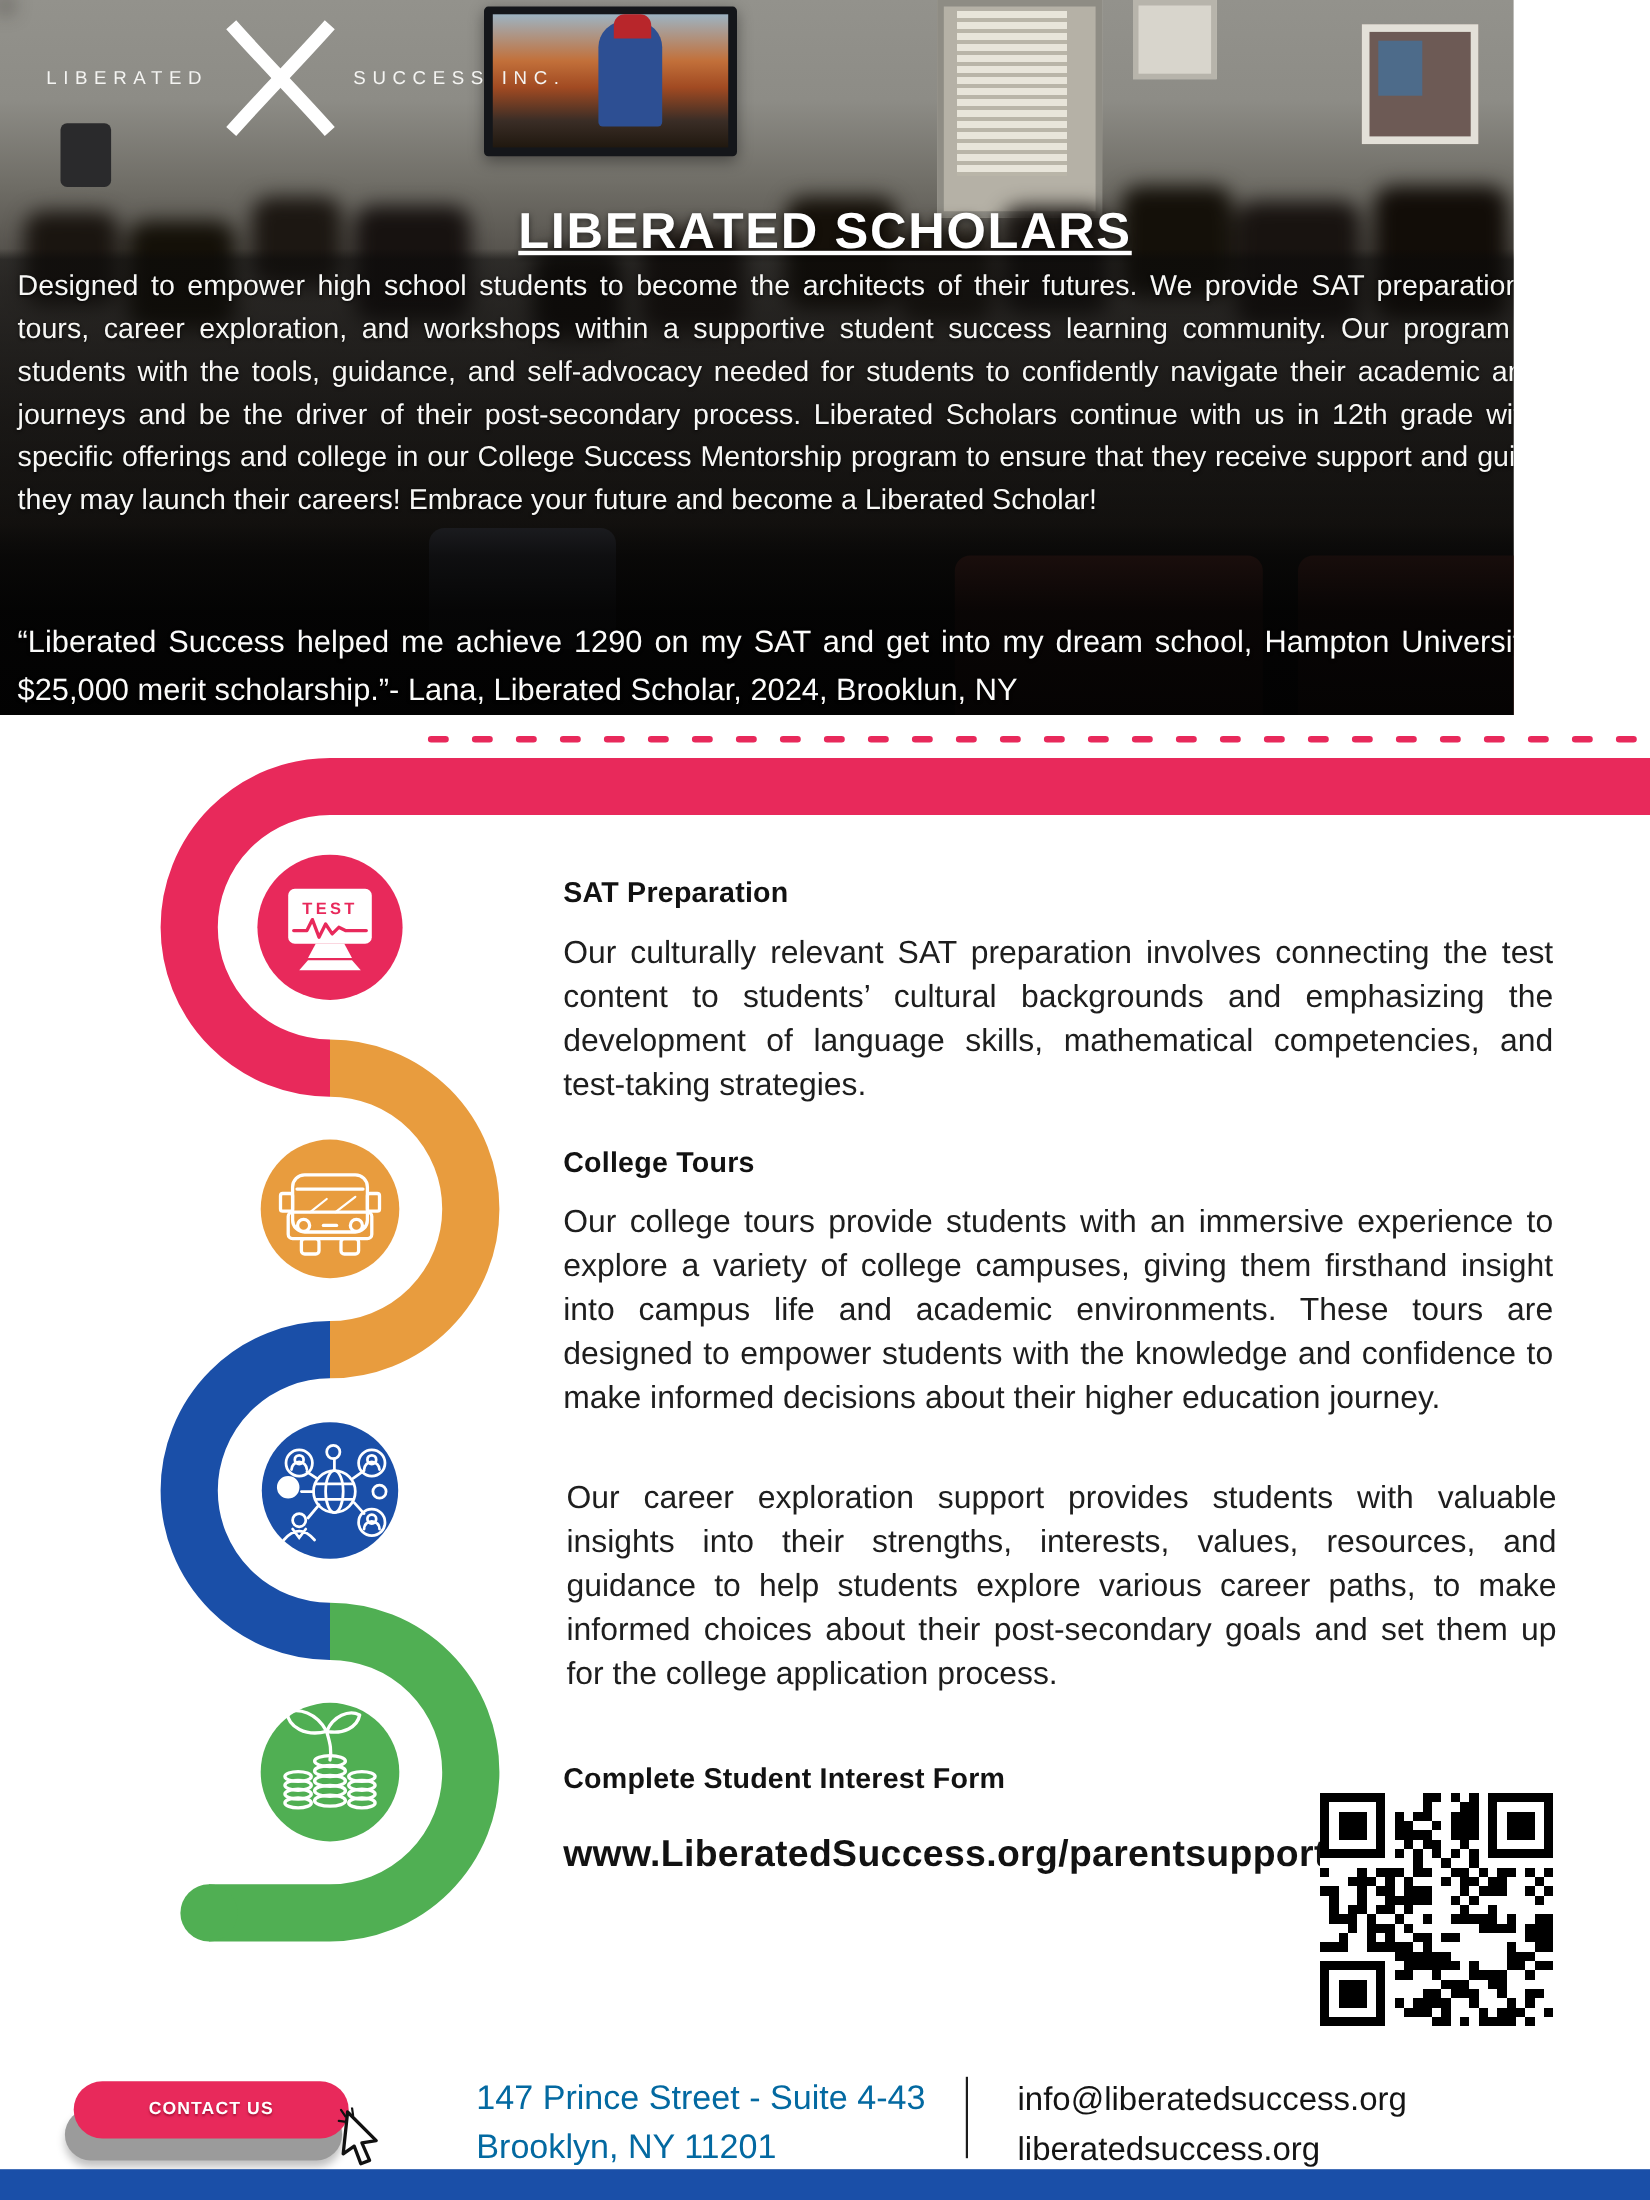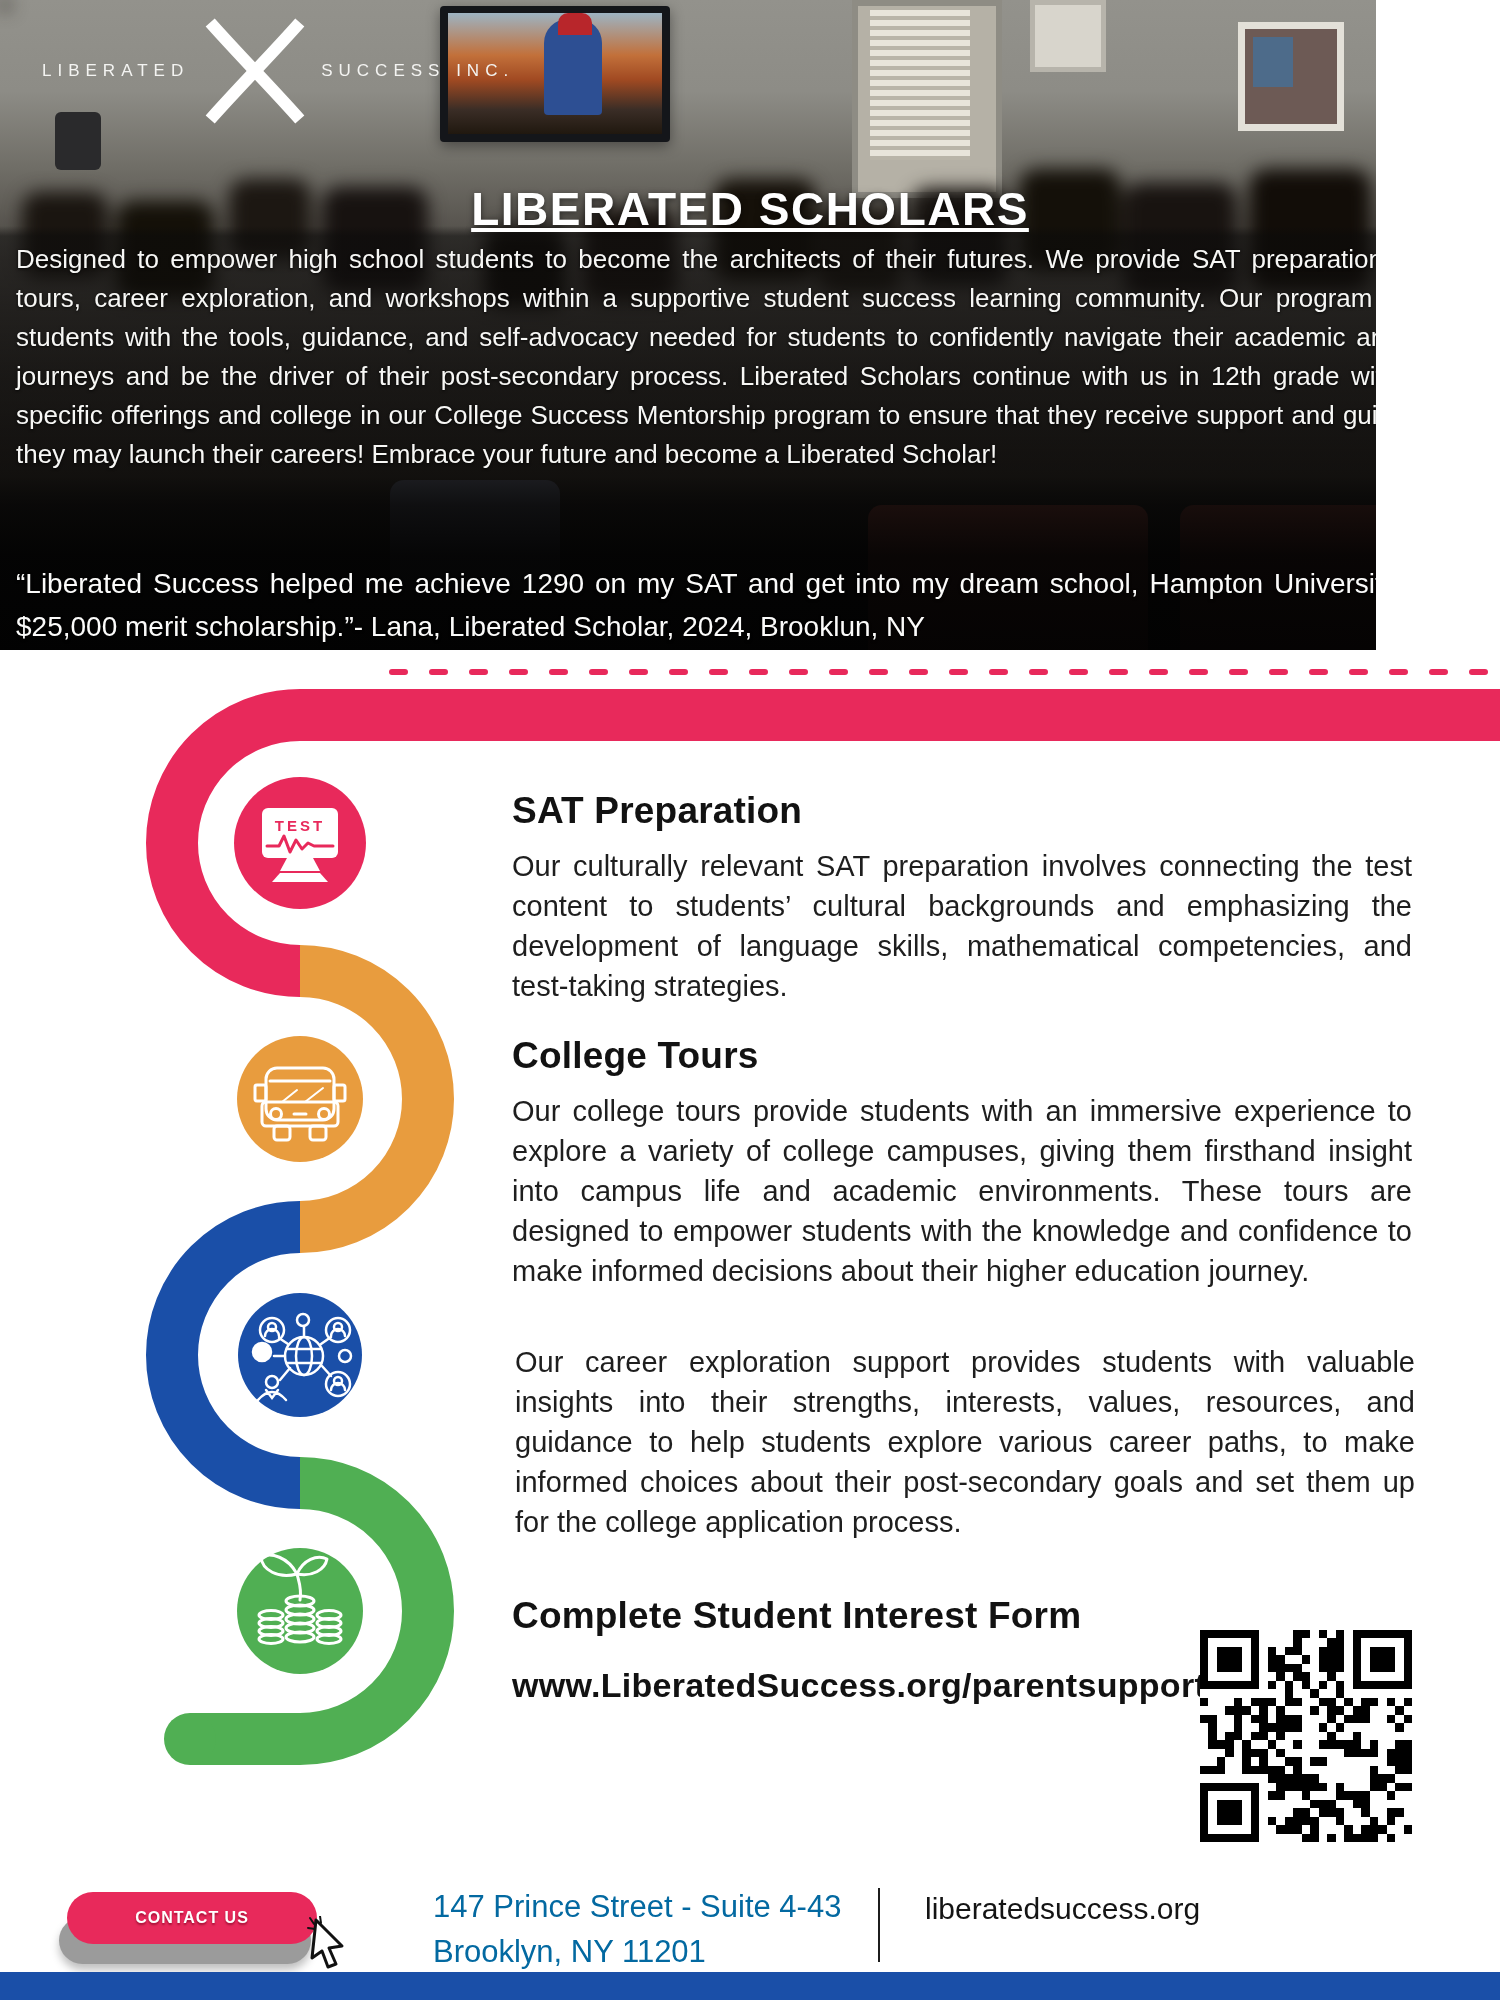--- a/index.html
+++ b/index.html
@@ -46,21 +46,21 @@
   .hero-desc{position:absolute;left:16px;top:240px;width:1468px;color:#f7f7f5;
       font-size:26px;line-height:39px;text-align:justify;text-shadow:0 1px 3px rgba(0,0,0,.8);}
   .hero-quote{position:absolute;left:16px;top:562px;width:1468px;color:#fbfbfa;
       font-size:28px;line-height:43px;text-align:justify;text-shadow:0 1px 3px rgba(0,0,0,.9);}
 
   
   .journey{position:absolute;left:0;top:0;width:1500px;height:2000px;pointer-events:none;}
 
   
   .section{position:absolute;left:512px;width:900px;color:#1e1e1e;}
-  .section h2{margin:0;font-size:37px;line-height:36px;font-weight:700;color:#121212;letter-spacing:.2px;}
+  .section h2{margin:0;font-size:26px;line-height:36px;font-weight:700;color:#121212;letter-spacing:.2px;}
   .section p{margin:17px 0 0 0;font-size:29px;line-height:40px;text-align:justify;}
   .sec-sat{top:793px;}
   .sec-tours{top:1038px;}
   .sec-career{top:1325px;left:515px;}
   .sec-form{top:1598px;}
   .form-url{position:absolute;left:512px;top:1666px;font-size:34px;font-weight:700;color:#121212;letter-spacing:.3px;}
 
   .qr{position:absolute;left:1200px;top:1630px;width:212px;height:212px;background:#fff;}
 
   
@@ -248,16 +248,17 @@
 </svg>
 
 <div class="addr">
   <div>147 Prince Street - Suite 4-43</div>
   <div>Brooklyn, NY 11201</div>
 </div>
 
 <div class="vdiv"></div>
 
 <div class="net">
+  <div>info@liberatedsuccess.org</div>
   <div>liberatedsuccess.org</div>
 </div>
 
 <div class="bottom-bar"></div>
 
 </body></html>

